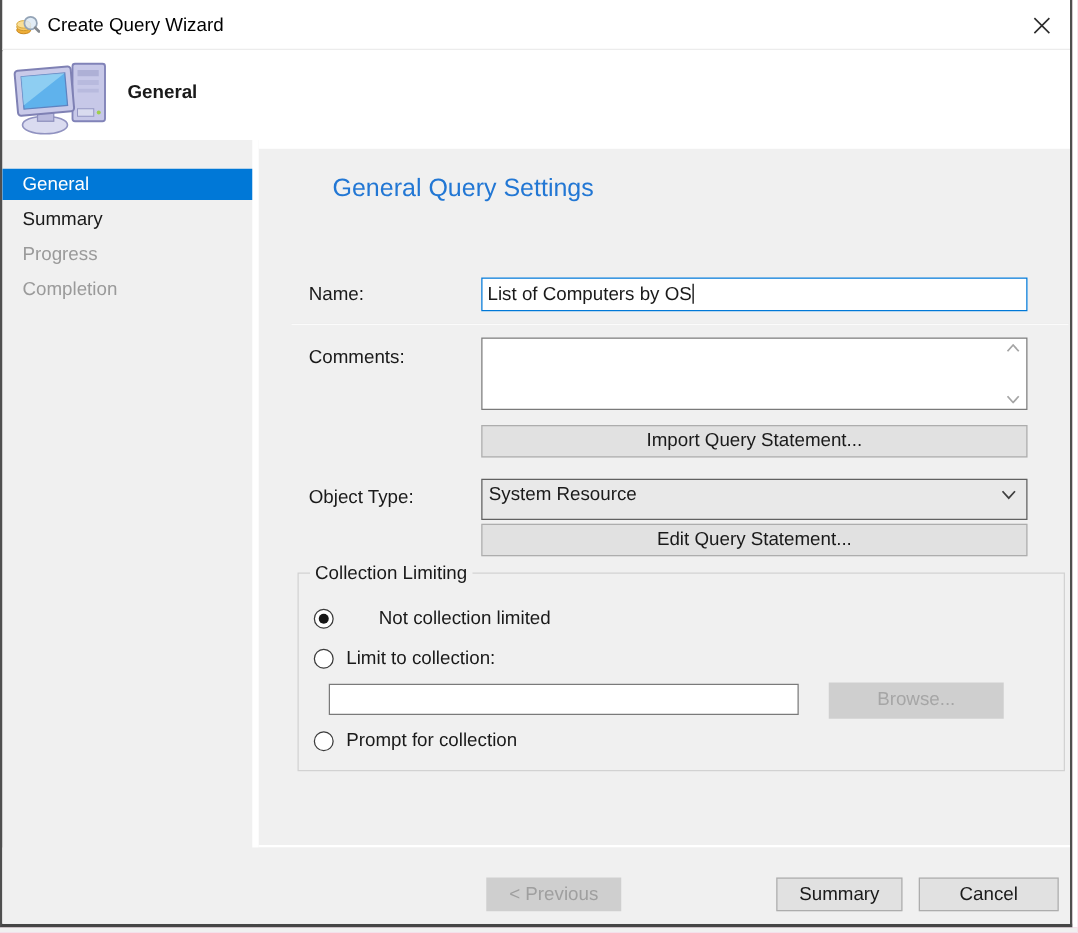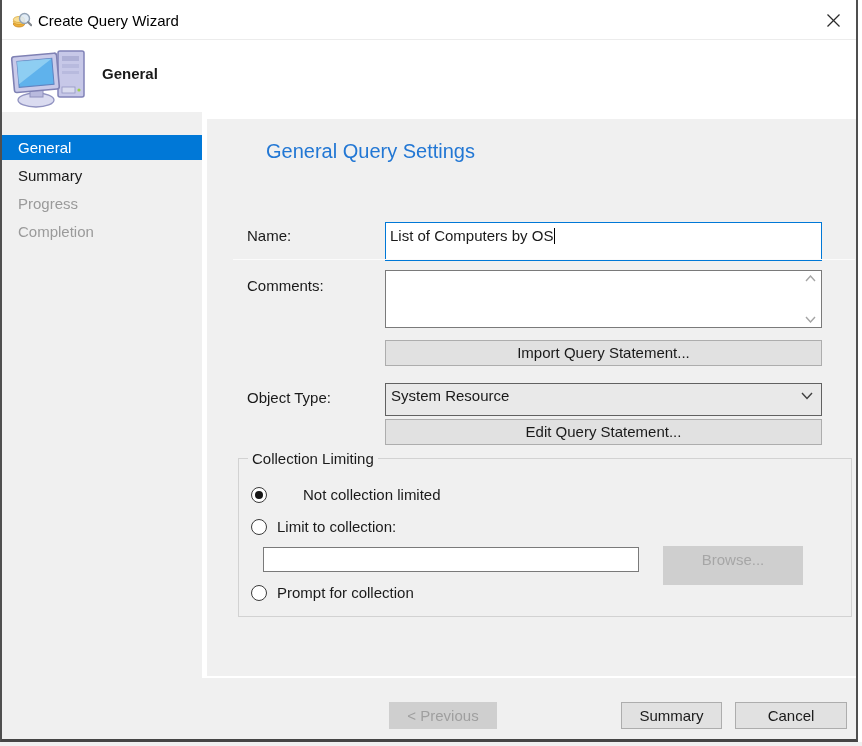--- a/index.html
+++ b/index.html
@@ -67,21 +67,21 @@
   .main-top-strip { position: absolute; left: 0; top: 0; width: 100%; height: 7px; background: #ffffff; }
   .page-heading {
     position: absolute; left: 40px; top: 28px; font-size: 20px; color: #2277d4; margin-left: 19px;
   }
   .field-label { position: absolute; font-size: 15px; color: #1a1a1a; }
   .lbl-name { left: 40px; top: 115px; }
   .lbl-comments { left: 40px; top: 165px; }
   .lbl-objtype { left: 40px; top: 277px; }
 
   .name-input {
-    position: absolute; left: 178px; top: 110px; width: 437px; height: 39px;
+    position: absolute; left: 178px; top: 110px; width: 437px; height: 27px;
     background: #ffffff; border: 1px solid #0078d7;
     font-size: 15px; line-height: 25px; padding: 0 4px; white-space: nowrap; overflow: hidden;
   }
   .caret { display: inline-block; width: 0; height: 16px; border-left: 1px solid #000;
            vertical-align: -3px; margin-left: 1px; }
 
   .separator { position: absolute; left: 26px; top: 147px; width: 622px; height: 1px;
                background: #d6d6d6; border-bottom: 1px solid #fbfbfb; }
 
   .comments-box {
@@ -124,21 +124,21 @@
     border-radius: 50%; background: #161616;
   }
   .radio-label { font-size: 15px; color: #1a1a1a; }
   .row-1 { top: 27px; gap: 36px; } .row-2 { top: 59px; } .row-3 { top: 125px; }
 
   .collection-input {
     position: absolute; left: 24px; top: 88px; width: 376px; height: 25px;
     background: #ffffff; border: 1px solid #7a7a7a;
   }
   .btn-browse {
-    position: absolute; left: 424px; top: 87px; width: 140px; height: 39px;
+    position: absolute; left: 424px; top: 87px; width: 140px; height: 29px;
     background: #cfcfcf; border: none; font-size: 15px; color: #a6a6a6;
     text-align: center; line-height: 27px; cursor: default;
   }
 
   
   .footer-line { position: absolute; left: 205px; top: 676px; width: 649px; height: 2px; background: #ffffff; }
   .footer { position: absolute; left: 0; top: 678px; width: 854px; height: 61px; background: #f0f0f0; }
   .foot-btn {
     position: absolute; top: 24px; height: 27px; background: #e1e1e1; border: 1px solid #adadad;
     font-size: 15px; color: #1a1a1a; text-align: center; cursor: default;

